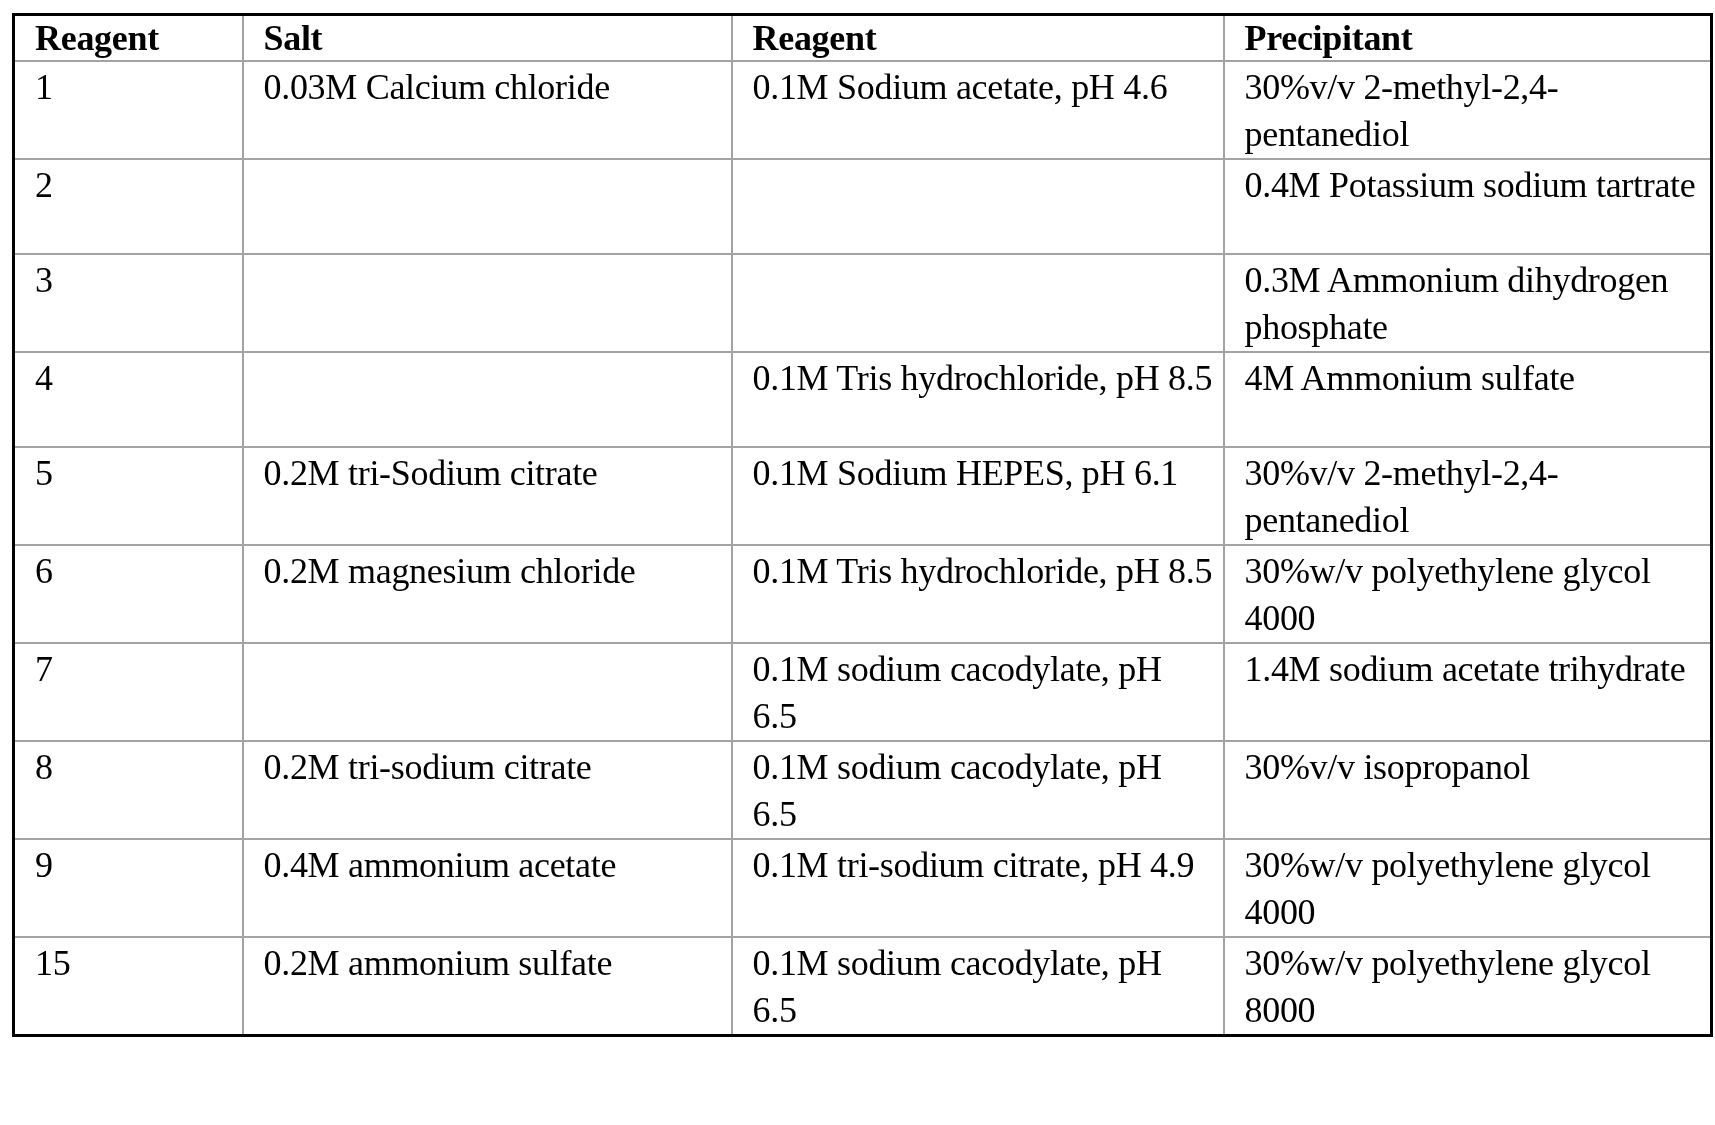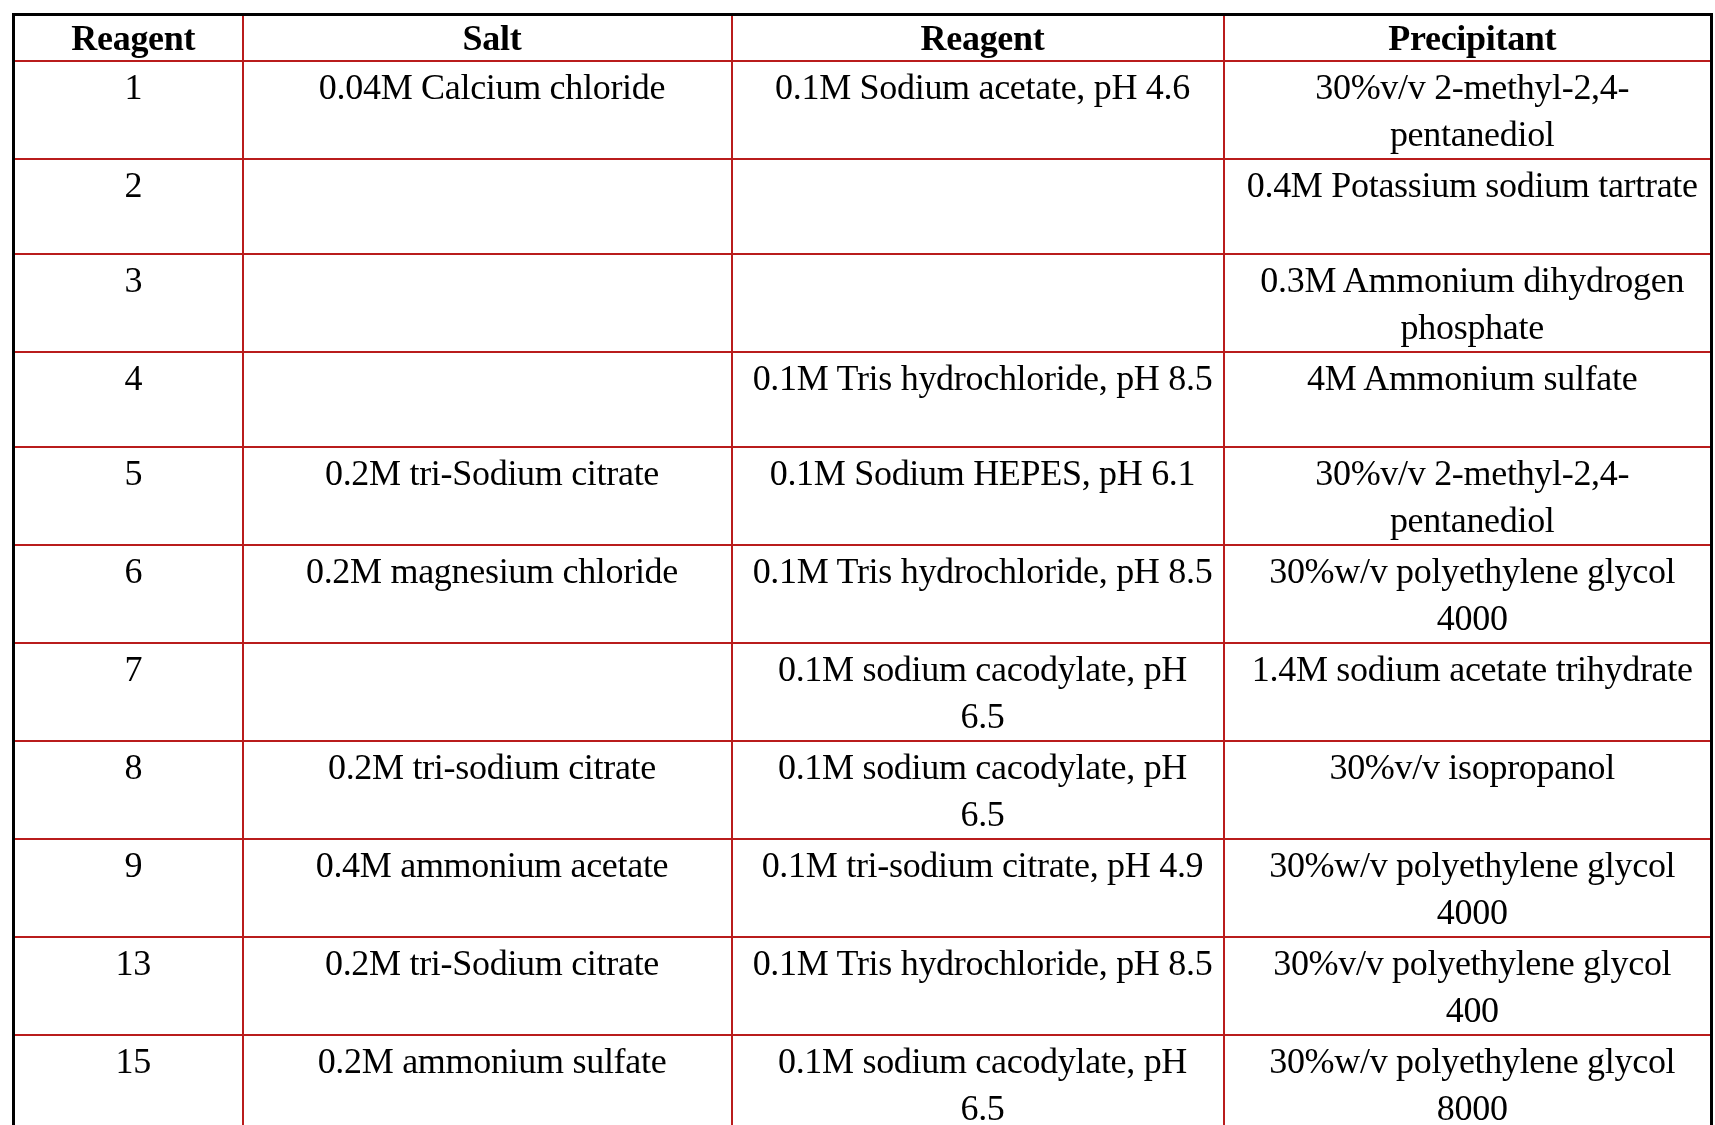--- a/index.html
+++ b/index.html
@@ -23,23 +23,23 @@
     border-collapse: collapse;
     border: 3px solid #000;
     table-layout: fixed;
   }
   table.reagent-table col.c-reagent { width: 229px; }
   table.reagent-table col.c-salt { width: 489px; }
   table.reagent-table col.c-buffer { width: 492px; }
   table.reagent-table col.c-precip { width: 488px; }
   table.reagent-table th,
   table.reagent-table td {
-    border: 2px solid #b91c1c;
+    border: 2px solid #a3a3a3;
     vertical-align: top;
-    text-align: center;
+    text-align: left;
     padding: 2px 10px 0 20px;
     font-size: 36px;
     line-height: 47px;
     letter-spacing: -0.3px;
   }
   table.reagent-table th {
     font-weight: bold;
     height: 42px;
     padding-top: 0;
     line-height: 44px;
@@ -65,21 +65,21 @@
     <tr>
       <th>Reagent</th>
       <th>Salt</th>
       <th>Reagent</th>
       <th>Precipitant</th>
     </tr>
   </thead>
   <tbody>
     <tr>
       <td class="reagent-cell">1</td>
-      <td>0.04M Calcium chloride</td>
+      <td>0.03M Calcium chloride</td>
       <td>0.1M Sodium acetate, pH 4.6</td>
       <td>30%v/v 2-methyl-2,4-pentanediol</td>
     </tr>
     <tr>
       <td class="reagent-cell">2</td>
       <td></td>
       <td></td>
       <td>0.4M Potassium sodium tartrate</td>
     </tr>
     <tr>
@@ -118,25 +118,19 @@
       <td>0.1M sodium cacodylate, pH 6.5</td>
       <td>30%v/v isopropanol</td>
     </tr>
     <tr>
       <td class="reagent-cell">9</td>
       <td>0.4M ammonium acetate</td>
       <td>0.1M tri-sodium citrate, pH 4.9</td>
       <td>30%w/v polyethylene glycol 4000</td>
     </tr>
     <tr>
-      <td class="reagent-cell">13</td>
-      <td>0.2M tri-Sodium citrate</td>
-      <td>0.1M Tris hydrochloride, pH 8.5</td>
-      <td>30%v/v polyethylene glycol 400</td>
-    </tr>
-    <tr>
       <td class="reagent-cell">15</td>
       <td>0.2M ammonium sulfate</td>
       <td>0.1M sodium cacodylate, pH 6.5</td>
       <td>30%w/v polyethylene glycol 8000</td>
     </tr>
   </tbody>
 </table>
 
 </body></html>

